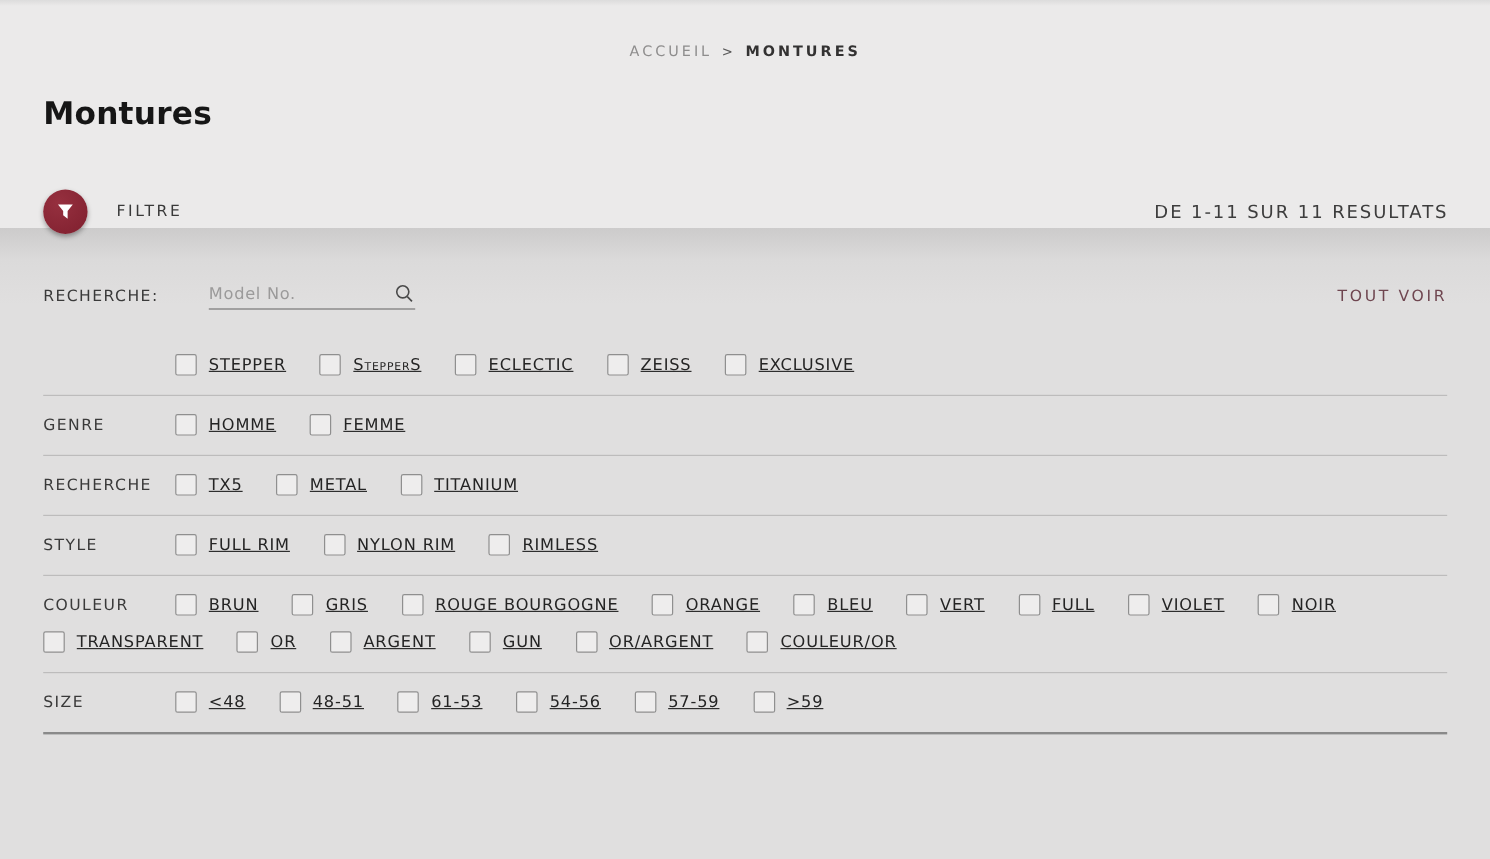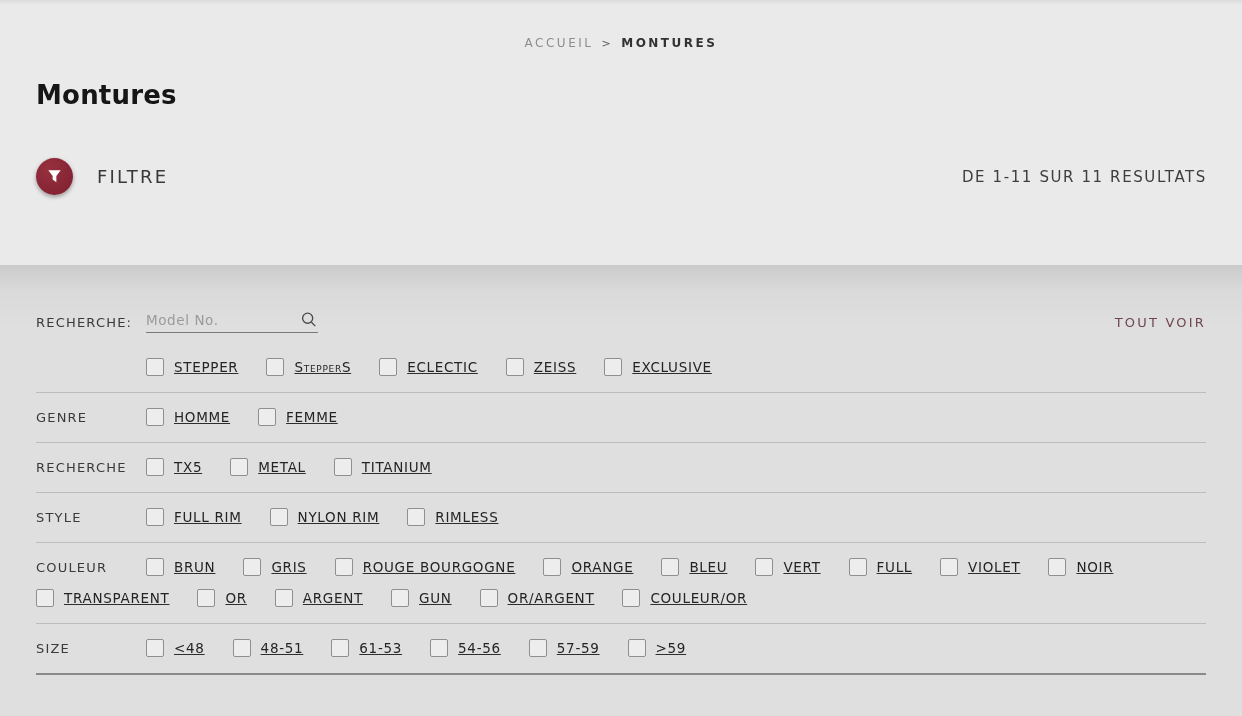--- a/index.html
+++ b/index.html
@@ -5,21 +5,21 @@
   * { margin: 0; padding: 0; box-sizing: border-box; }
   html, body { width: 1242px; height: 716px; overflow: hidden; }
   body {
     font-family: "DejaVu Sans", "Liberation Sans", sans-serif;
     background: #e0dfdf;
     color: #2e2e2e;
   }
 
   
   .topbar {
-    height: 265px;
+    height: 190px;
     background: linear-gradient(#dcdcdc 0px, #ebeaea 5px, #ebeaea 100%);
     padding: 0 36px;
     position: relative;
   }
   .breadcrumb {
     padding-top: 36px;
     text-align: center;
     font-size: 12px;
     letter-spacing: 2.5px;
   }
@@ -46,42 +46,43 @@
     border-radius: 50%;
     border: none;
     background: radial-gradient(circle at 35% 30%, #96303f, #7f1f2e);
     box-shadow: 0 2px 4px rgba(0,0,0,0.35);
     display: flex; align-items: center; justify-content: center;
     cursor: pointer;
   }
   .filter-btn svg { display: block; }
   .filter-label {
     margin-left: 24px;
-    font-size: 18px;
+    font-size: 13px;
     letter-spacing: 2.2px;
     color: #393939;
   }
   .results-count {
     margin-left: auto;
     font-size: 15px;
     letter-spacing: 1.6px;
     color: #3d3d3d;
   }
 
   
   .filter-panel {
     background: linear-gradient(#cccbcb 0px, #dbdada 26px, #e0dfdf 64px, #e0dfdf 100%);
     padding: 0 36px;
     min-height: 498px;
   }
   .search-row {
     display: flex;
     align-items: center;
     padding-top: 46px;
-    margin-bottom: 10px;
+    margin-bottom: 22px;
+    gap: 28px;
   }
   .search-label {
     width: 110px;
     flex: 0 0 110px;
     font-size: 13px;
     letter-spacing: 1.2px;
     color: #3a3a3a;
   }
   .search-box {
     position: relative;

